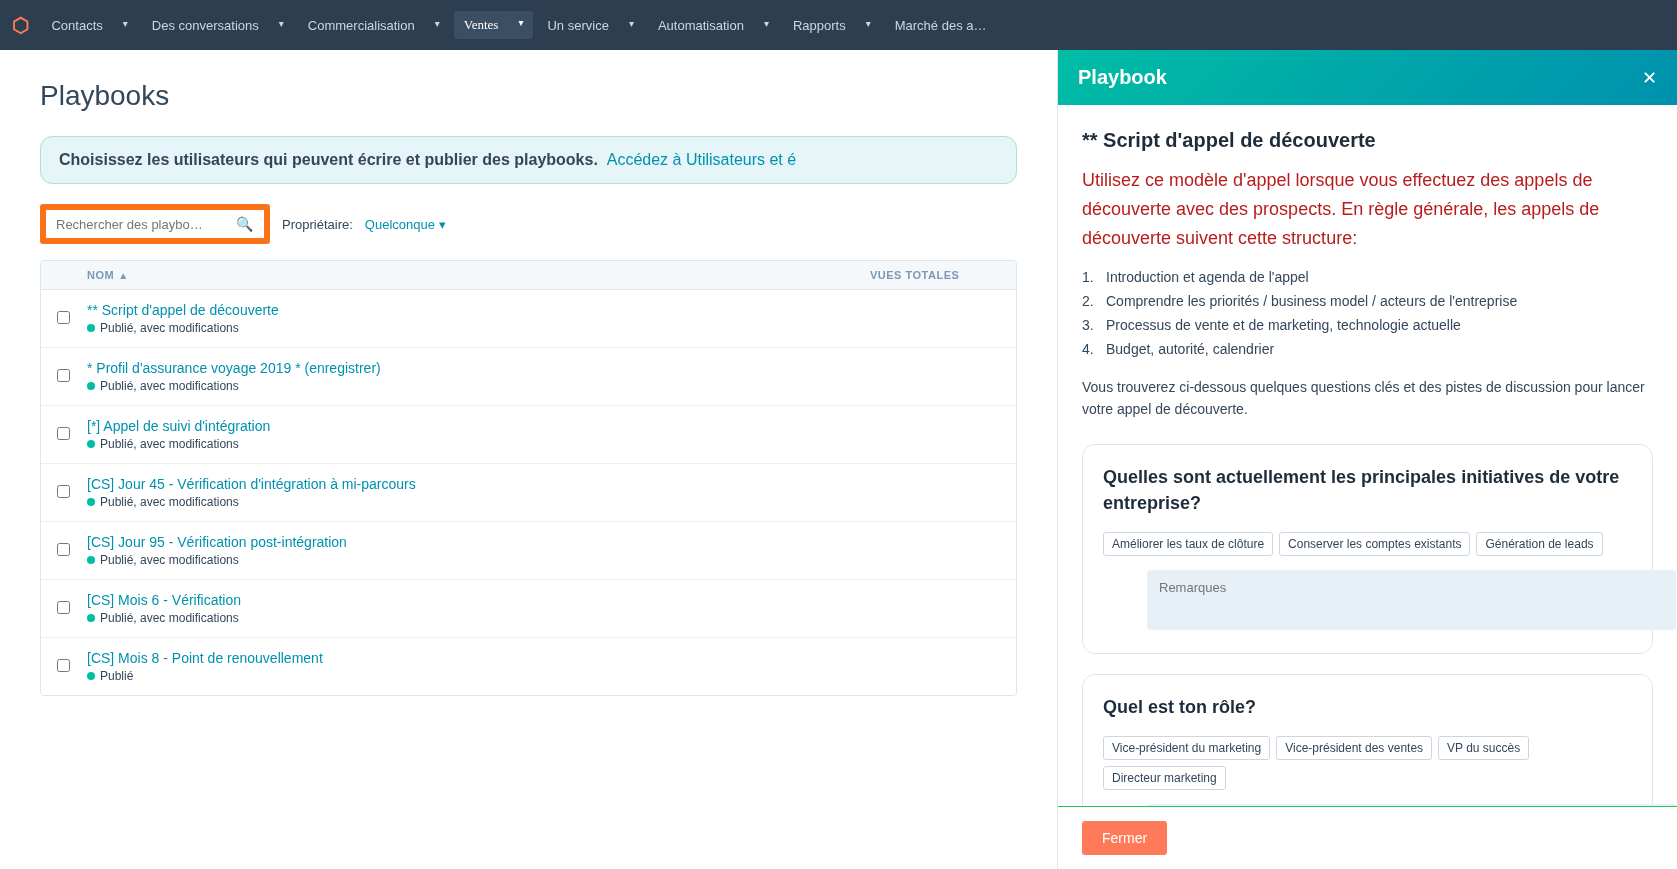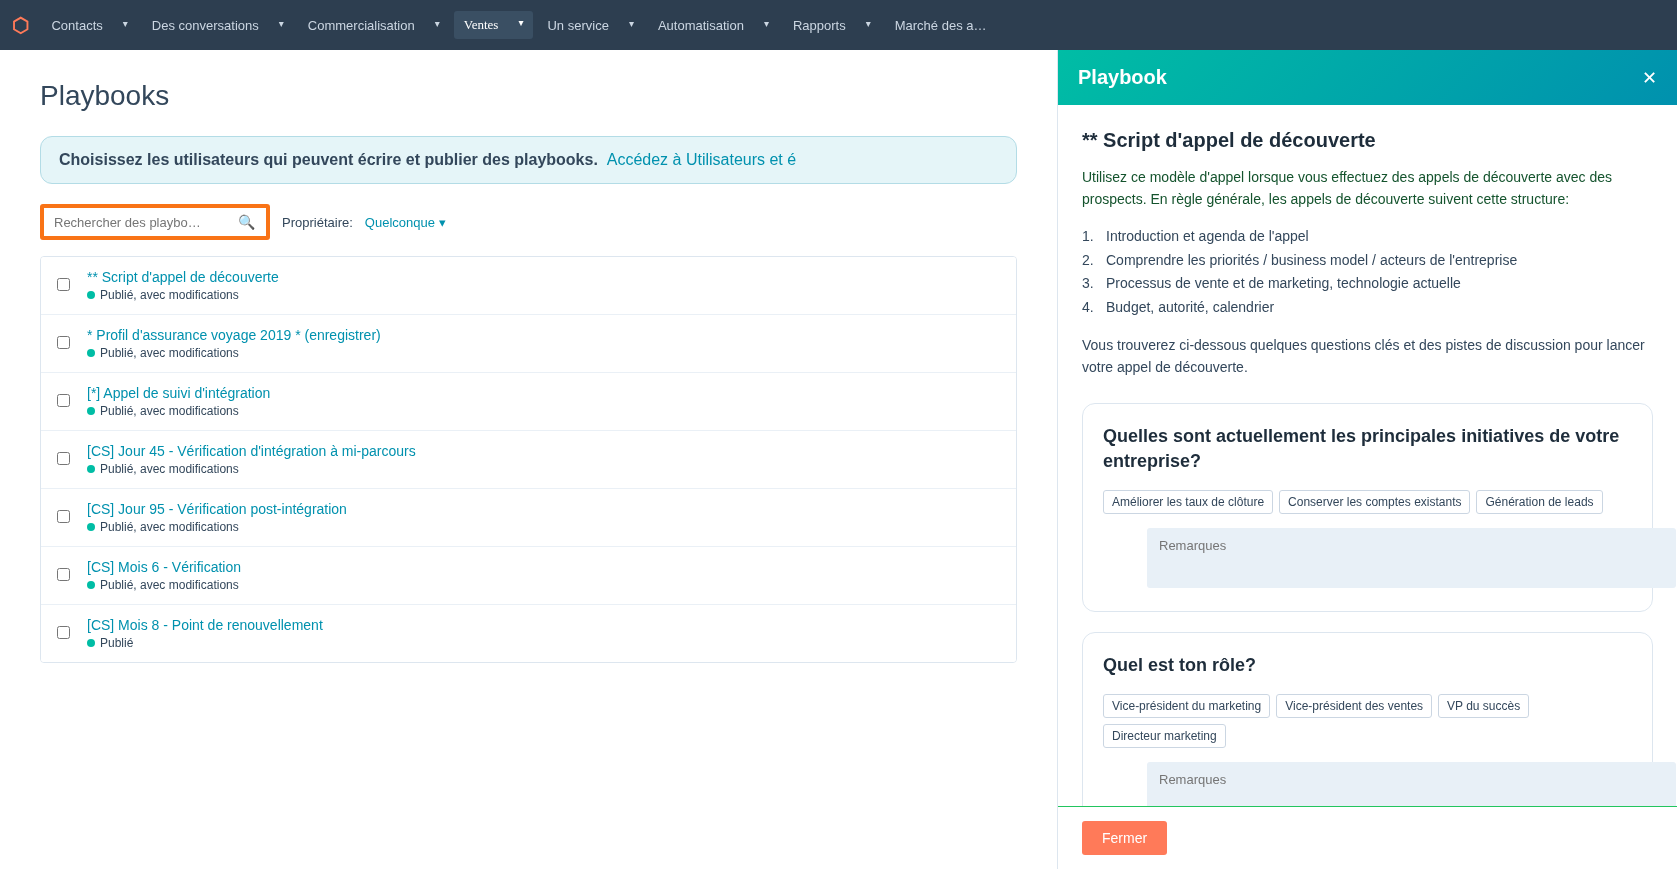--- a/index.html
+++ b/index.html
@@ -76,21 +76,21 @@
 
     .search-filter-row {
       display: flex;
       align-items: center;
       gap: 12px;
       margin-bottom: 16px;
     }
     .search-box {
       display: flex;
       align-items: center;
-      border: 4px solid #f97316;
+      border: 6px solid #f97316;
       border-radius: 3px;
       background: #fff;
       padding: 6px 10px;
       gap: 22px;
       width: 230px;
     }
     .search-box input {
       border: none;
       outline: none;
       font-size: 13px;
@@ -176,22 +176,22 @@
     }
 
     .panel-script-title {
       font-size: 20px;
       font-weight: 700;
       color: #1e2d3b;
       margin-bottom: 14px;
     }
 
     .panel-intro {
-      font-size: 14px;
-      color: #14532d;
+      font-size: 18px;
+      color: #b91c1c;
       line-height: 1.6;
       margin-bottom: 14px;
     }
 
     .panel-list {
       list-style: none;
       margin-bottom: 14px;
       padding: 0;
     }
     .panel-list li {
@@ -326,20 +326,28 @@
         <span class="search-icon">🔍</span>
       </div>
       <span class="filter-label">Propriétaire:</span>
       <div class="filter-select">
         <span>Quelconque</span>
         <span>▾</span>
       </div>
     </div>
 
     <div class="table-wrapper">
+      <div class="table-header">
+        <div class="th-check"></div>
+        <div class="th-name">
+          <span>NOM</span>
+          <span class="sort-arrow">▲</span>
+        </div>
+        <div class="th-views">VUES TOTALES</div>
+      </div>
 
       <div id="table-body">
           <div class="table-row">
     <div class="row-check"><input type="checkbox" style=""></div>
     <div class="row-name">
       <a href="#">** Script d'appel de découverte</a>
       <div class="status-badge">
         <span class="status-dot"></span>
         <span class="status-text">Publié, avec modifications</span>
       </div>

